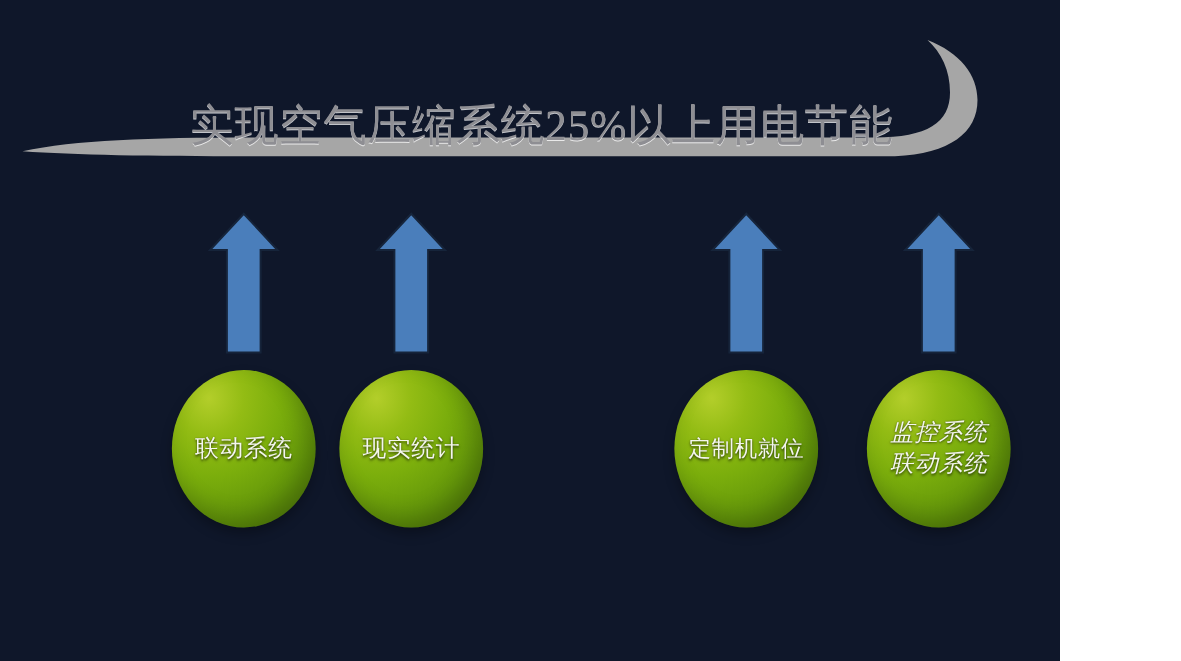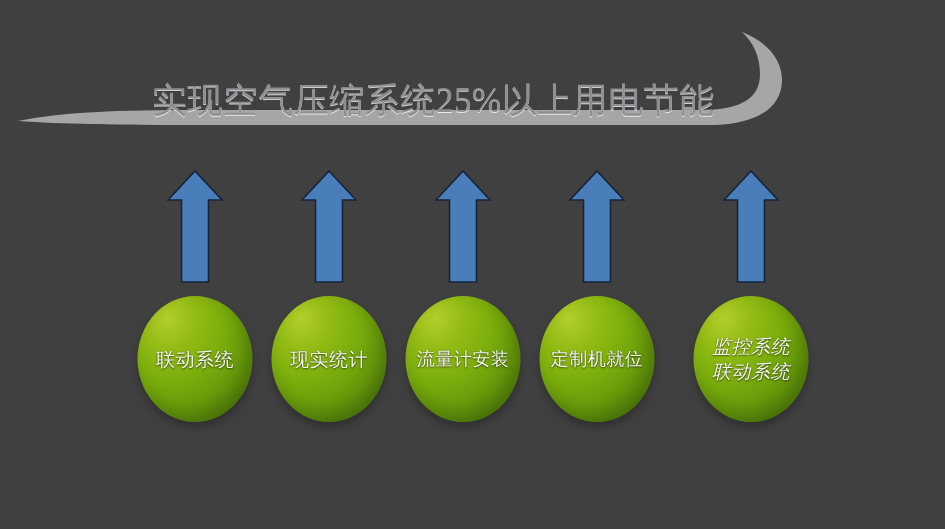--- a/index.html
+++ b/index.html
@@ -5,23 +5,23 @@
   html, body {
     margin: 0;
     padding: 0;
     background: #ffffff;
   }
   body {
     font-family: "Liberation Serif", "DejaVu Serif", serif;
   }
   .slide {
     position: relative;
-    width: 945px;
+    width: 848px;
     height: 529px;
-    background: #404040;
+    background: #0f172a;
     overflow: hidden;
   }
 
   
   .title-banner {
     position: absolute;
     left: 0;
     top: 28px;
     width: 945px;
     height: 118px;
@@ -158,30 +158,20 @@
       <div class="arrow">
         <svg width="60" height="118" viewBox="0 0 60 118">
           <path d="M 30 3 L 57 32 L 43.5 32 L 43.5 114 L 16.5 114 L 16.5 32 L 3 32 Z" fill="#4a7ebb" stroke="#16243a" stroke-width="1.6" stroke-linejoin="miter"></path>
         </svg>
       </div>
       <div class="circle">
         <span class="circle-label">现实统计</span>
       </div>
     </div>
 
-    <div class="step step-2">
-      <div class="arrow">
-        <svg width="60" height="118" viewBox="0 0 60 118">
-          <path d="M 30 3 L 57 32 L 43.5 32 L 43.5 114 L 16.5 114 L 16.5 32 L 3 32 Z" fill="#4a7ebb" stroke="#16243a" stroke-width="1.6" stroke-linejoin="miter"></path>
-        </svg>
-      </div>
-      <div class="circle">
-        <span class="circle-label small">流量计安装</span>
-      </div>
-    </div>
 
     <div class="step step-3">
       <div class="arrow">
         <svg width="60" height="118" viewBox="0 0 60 118">
           <path d="M 30 3 L 57 32 L 43.5 32 L 43.5 114 L 16.5 114 L 16.5 32 L 3 32 Z" fill="#4a7ebb" stroke="#16243a" stroke-width="1.6" stroke-linejoin="miter"></path>
         </svg>
       </div>
       <div class="circle">
         <span class="circle-label small">定制机就位</span>
       </div>

